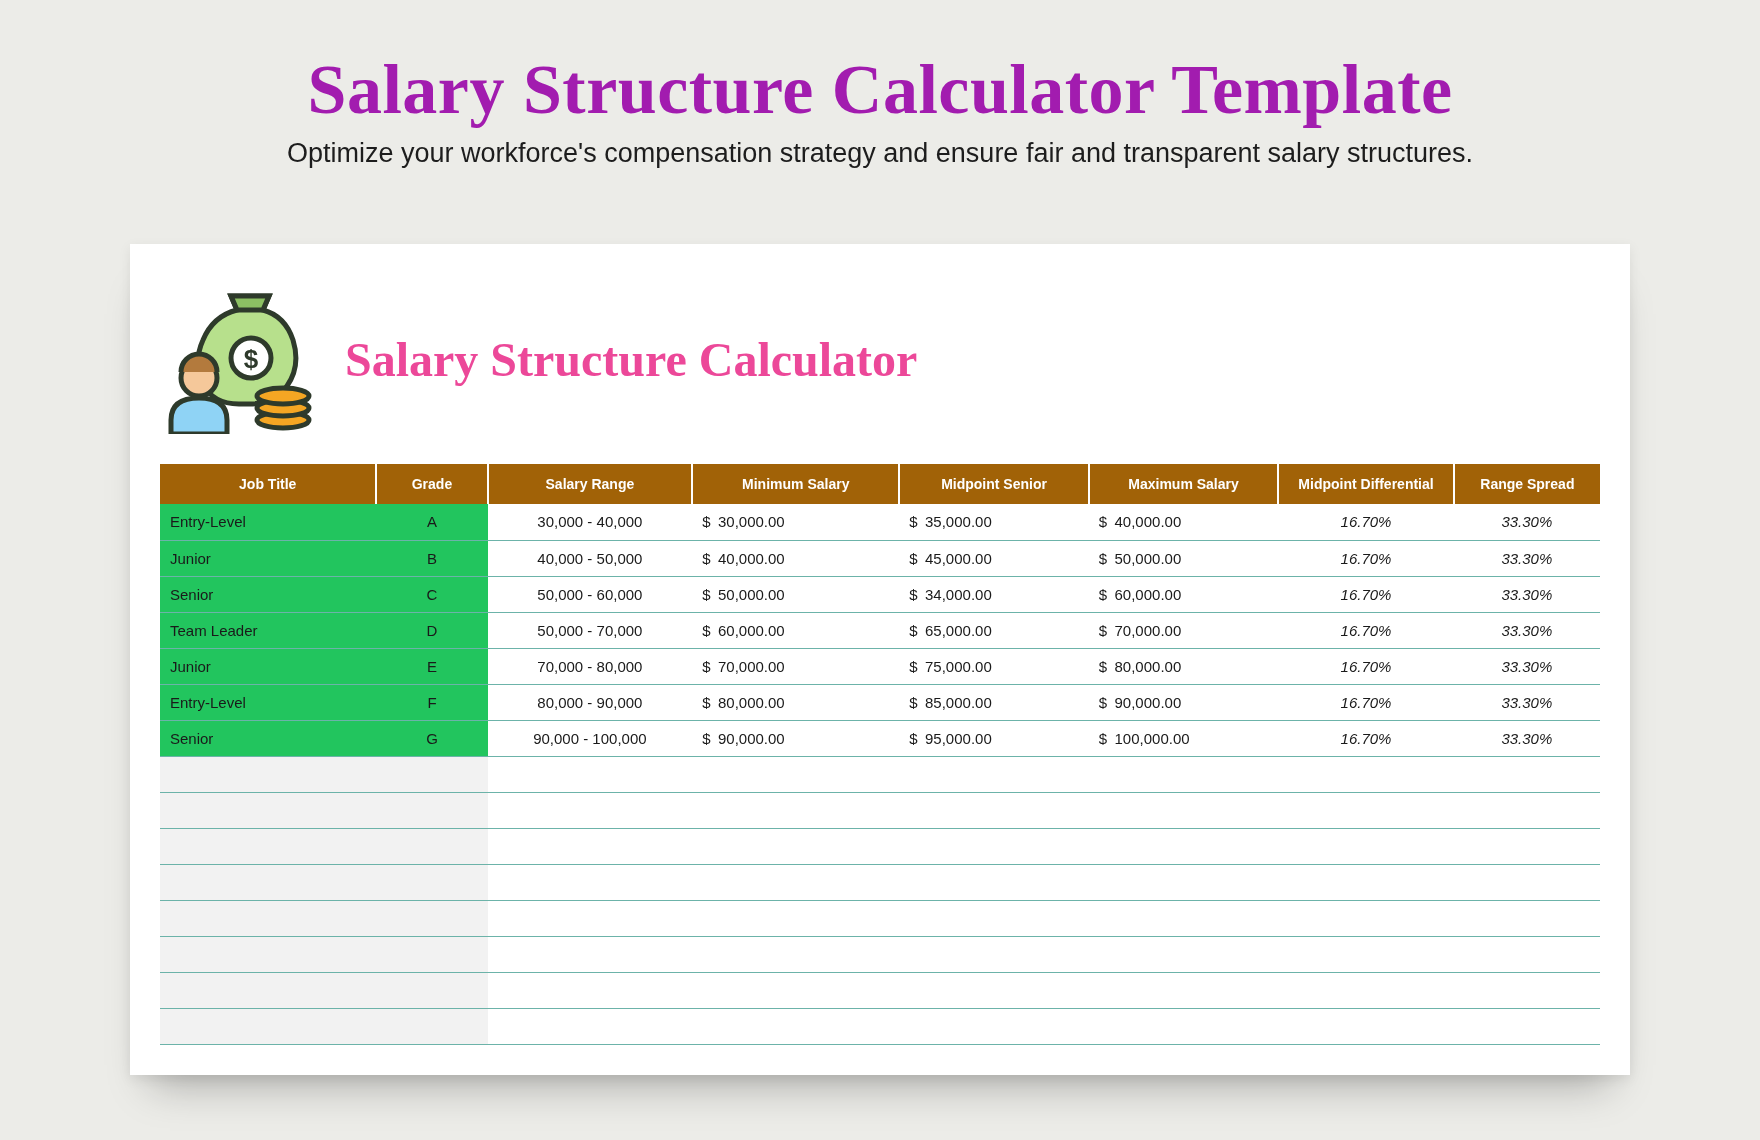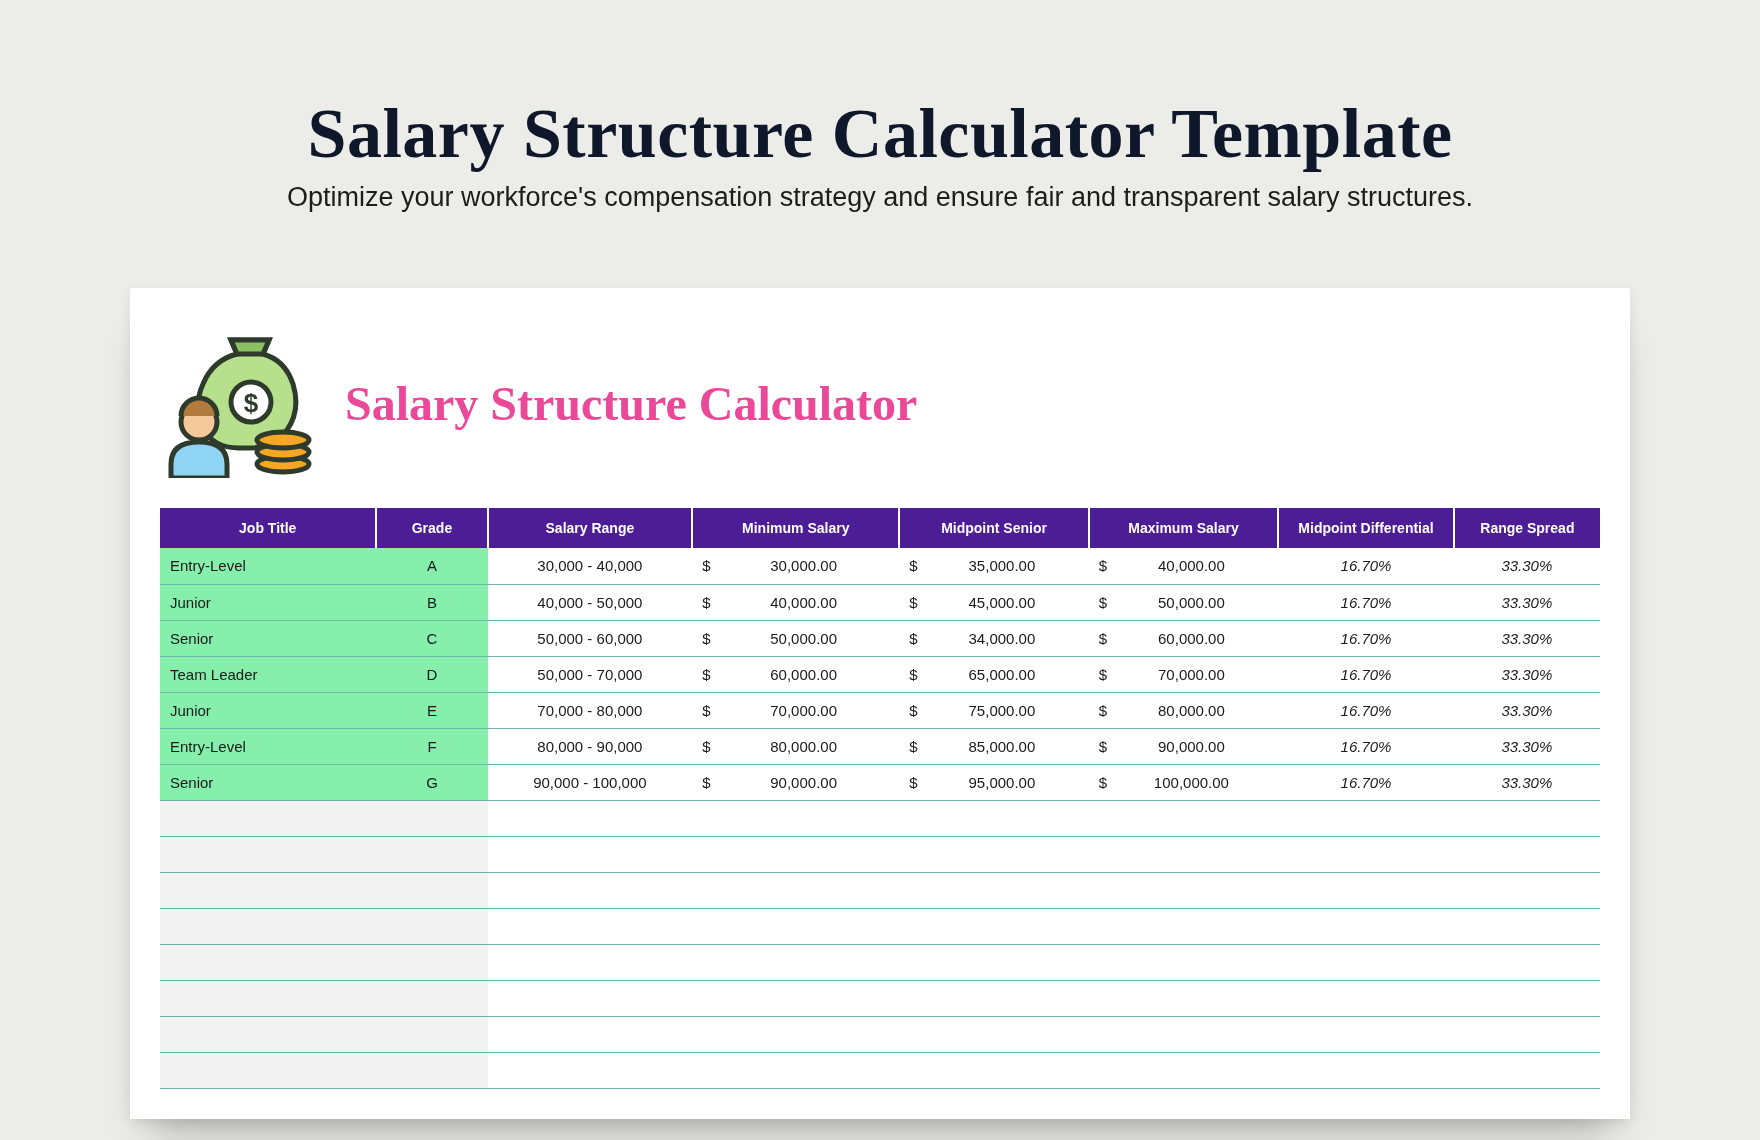--- a/index.html
+++ b/index.html
@@ -12,25 +12,24 @@
   }
   .page {
     width: 1760px;
     height: 1140px;
     padding: 50px 130px 0 130px;
   }
   .page-title {
     font-family: Georgia, "Times New Roman", serif;
     font-size: 70px;
     font-weight: 600;
-    color: #0f172a;
+    color: #a21caf;
     letter-spacing: 0.5px;
     text-align: center;
     margin-bottom: 8px;
-    margin-top: 44px;
   }
   .page-subtitle {
     font-size: 27px;
     color: #1d1d1d;
     text-align: center;
     font-weight: 500;
     margin-bottom: 75px;
   }
   .card {
     background: #ffffff;
@@ -54,47 +53,47 @@
     color: #ec4899;
   }
   .icon-box { width: 150px; height: 150px; flex: 0 0 150px; }
 
   table {
     width: 100%;
     border-collapse: collapse;
     font-size: 15px;
   }
   thead th {
-    background: #4c1d95;
+    background: #a16207;
     color: #ffffff;
     font-weight: 700;
     font-size: 14px;
     padding: 12px 8px;
     text-align: center;
     border-left: 2px solid #ffffff;
   }
   thead th:first-child { border-left: none; }
 
   tbody tr { height: 36px; }
   tbody td {
     border-bottom: 1.5px solid #6cb3a9;
     padding: 6px 10px;
     font-size: 15px;
     vertical-align: middle;
   }
   tbody td.job   { text-align: left; }
   tbody td.grade { text-align: center; }
   tbody td.range { text-align: center; }
   tbody td.dollar { width: 14px; padding-right: 0; padding-left: 10px; }
-  tbody td.money  { text-align: center; padding-left: 0; }
+  tbody td.money  { text-align: left; padding-left: 0; }
   tbody td.pct    { text-align: center; font-style: italic; }
 
   tbody tr td:first-child,
   tbody tr td.grade {
-    background: #86efac;
+    background: #22c55e;
   }
   tbody tr.empty td { height: 36px; }
   tbody tr.empty td:first-child,
   tbody tr.empty td.grade { background: #f2f2f2; }
 
   col.c-job   { width: 185px; }
   col.c-grade { width: 95px; }
   col.c-range { width: 175px; }
   col.c-ds    { width: 22px; }
   col.c-min   { width: 155px; }

